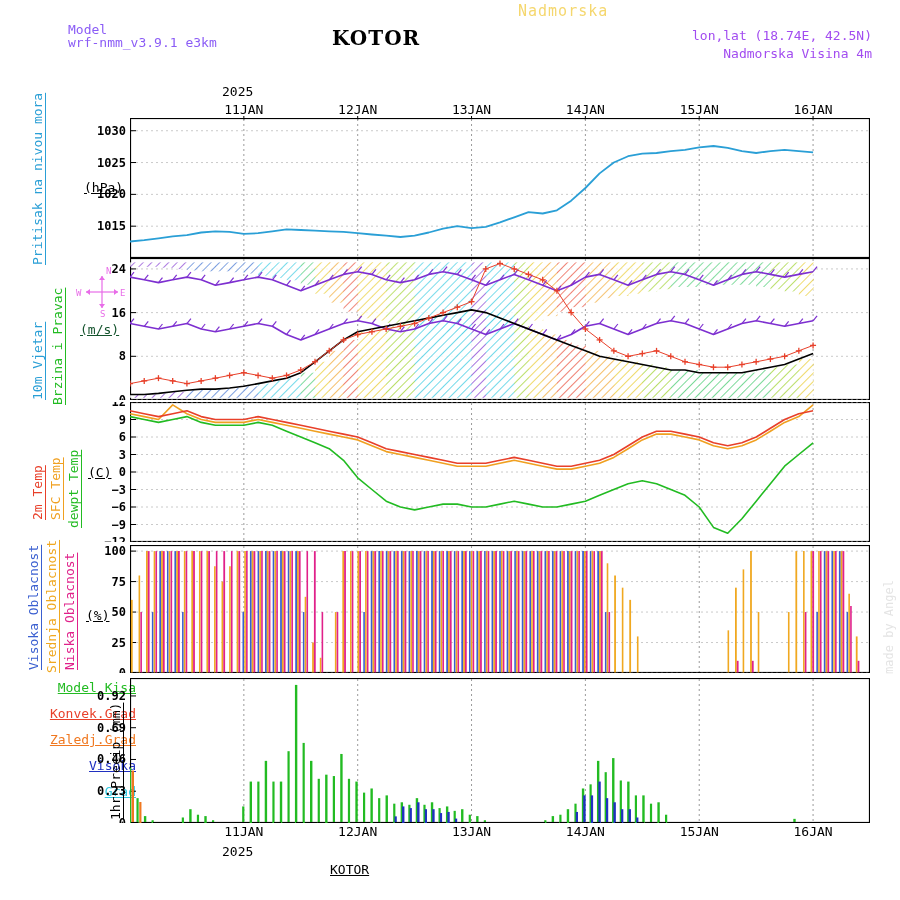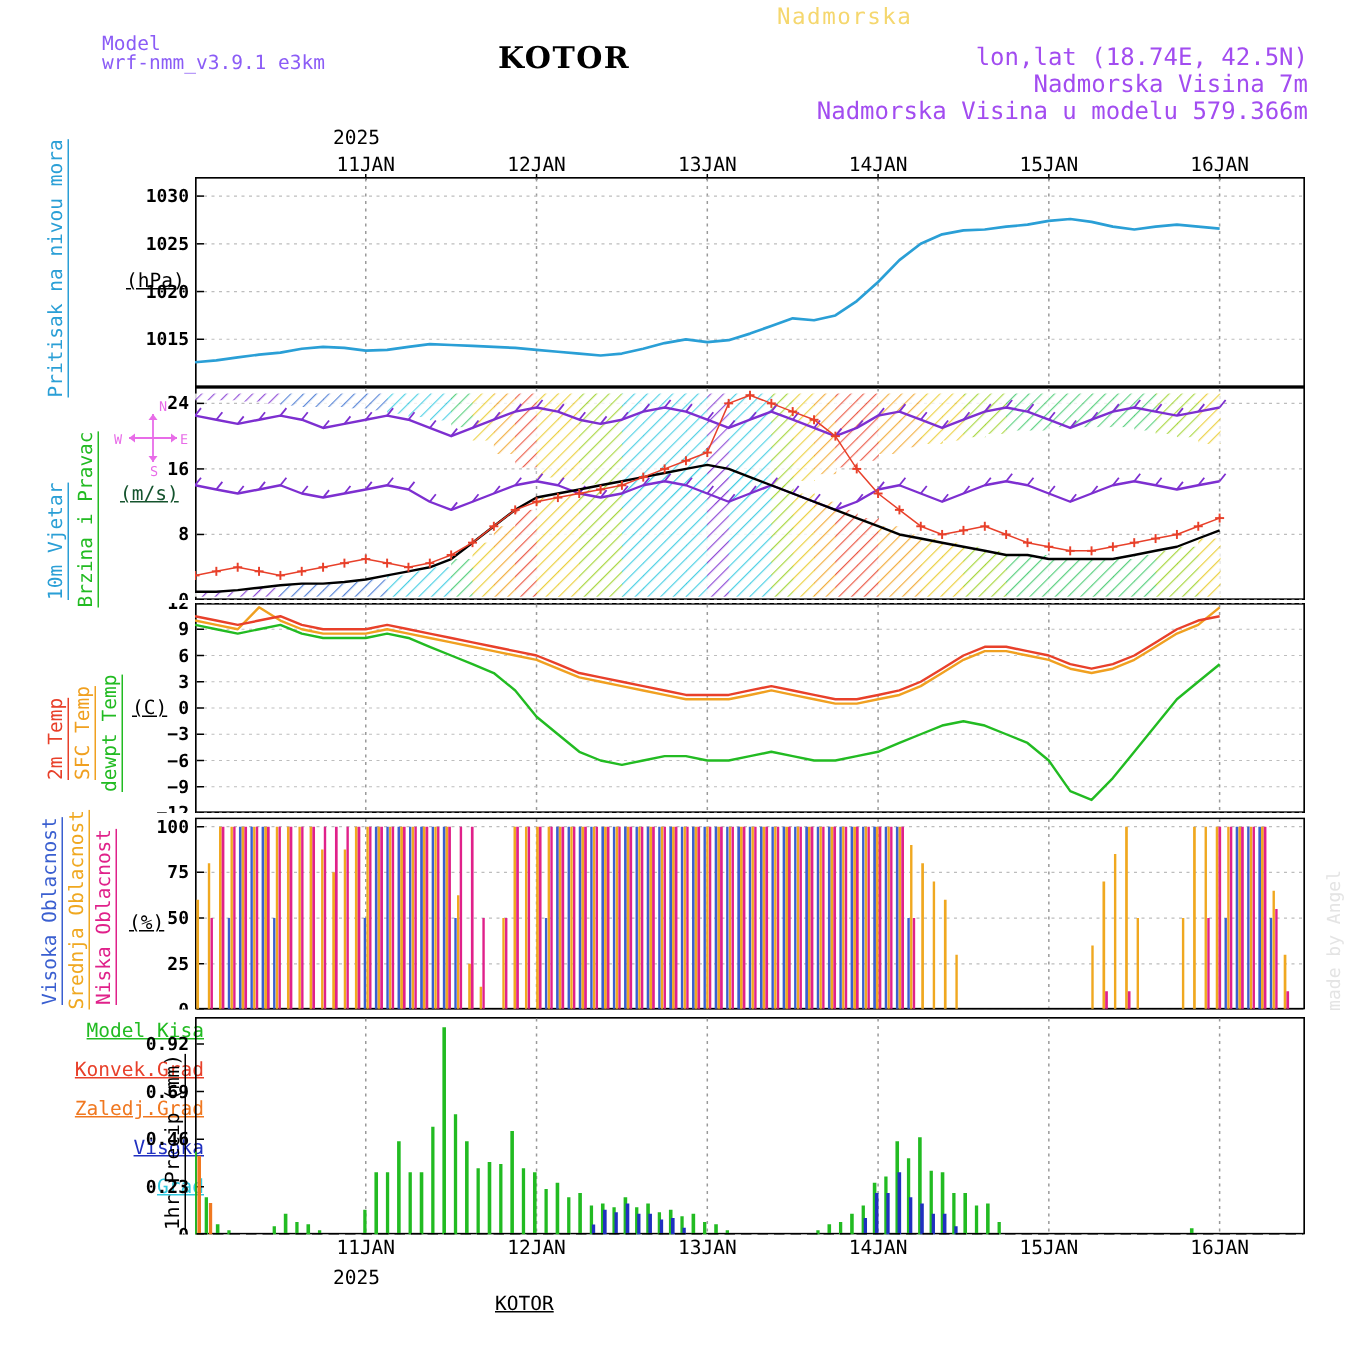--- a/index.html
+++ b/index.html
@@ -4,37 +4,36 @@
 <style>
   html,body{margin:0;padding:0;}
   body{width:900px;height:900px;background:#ffffff;font-family:"DejaVu Sans",sans-serif;overflow:hidden;}
   #root{position:relative;width:900px;height:900px;}
   .abs{position:absolute;}
   .vert{writing-mode:vertical-rl;transform:rotate(180deg);white-space:nowrap;}
   svg{display:block;}
   .hdr-model{color:#8b5cf6;font-size:13px;font-family:"DejaVu Sans Mono",monospace;}
   .hdr-title{color:#000;font-size:20px;font-weight:bold;font-family:"DejaVu Serif",serif;letter-spacing:1px;}
   .hdr-meteo{color:#f5d76e;font-size:15px;font-family:"DejaVu Sans Mono",monospace;letter-spacing:1px;}
-  .hdr-right{color:#a24cf0;font-size:16px;font-family:"DejaVu Sans Mono",monospace;text-align:right;}
+  .hdr-right{color:#a24cf0;font-size:13px;font-family:"DejaVu Sans Mono",monospace;text-align:right;}
   .axlbl{font-size:13px;font-family:"DejaVu Sans Mono",monospace;text-decoration:underline;}
   .watermark{color:#e4e4e4;font-size:12px;font-family:"DejaVu Sans Mono",monospace;}
   .datelbl{font-size:13px;font-family:"DejaVu Sans Mono",monospace;fill:#000;}
 </style>
 </head>
 <body>
 
 <div id="root">
 
   <div class="abs hdr-model" style="left:68px;top:22px;">Model</div>
   <div class="abs hdr-model" style="left:68px;top:35px;">wrf-nmm_v3.9.1 e3km</div>
   <div class="abs hdr-title" style="left:332px;top:26px;">KOTOR</div>
   <div class="abs hdr-meteo" style="left:518px;top:2px;">Nadmorska</div>
   <div class="abs hdr-right" style="right:28px;top:28px;">lon,lat (18.74E, 42.5N)</div>
-  <div class="abs hdr-right" style="right:28px;top:46px;">Nadmorska Visina 7m</div>
-  <div class="abs hdr-right" style="right:28px;top:64px;">Nadmorska Visina u modelu 579.366m</div>
+  <div class="abs hdr-right" style="right:28px;top:46px;">Nadmorska Visina 4m</div>
   <div class="abs watermark vert" style="right:4px;top:580px;">made by Angel</div>
 
   <svg class="abs" style="left:0;top:80px;" width="900" height="40">
     <text class="datelbl" x="222" y="16" text-anchor="start" font-family="DejaVu Sans Mono, monospace">2025</text>
     <g id="top-ticks">
         <text x="243.84615384615387" y="34" text-anchor="middle" font-family="DejaVu Sans Mono, monospace" font-size="13" fill="#000">11JAN</text>
         <line x1="243.84615384615387" y1="36" x2="243.84615384615387" y2="40" stroke="#000" stroke-width="1"></line>
         <text x="357.69230769230774" y="34" text-anchor="middle" font-family="DejaVu Sans Mono, monospace" font-size="13" fill="#000">12JAN</text>
         <line x1="357.69230769230774" y1="36" x2="357.69230769230774" y2="40" stroke="#000" stroke-width="1"></line>
         <text x="471.53846153846155" y="34" text-anchor="middle" font-family="DejaVu Sans Mono, monospace" font-size="13" fill="#000">13JAN</text>

